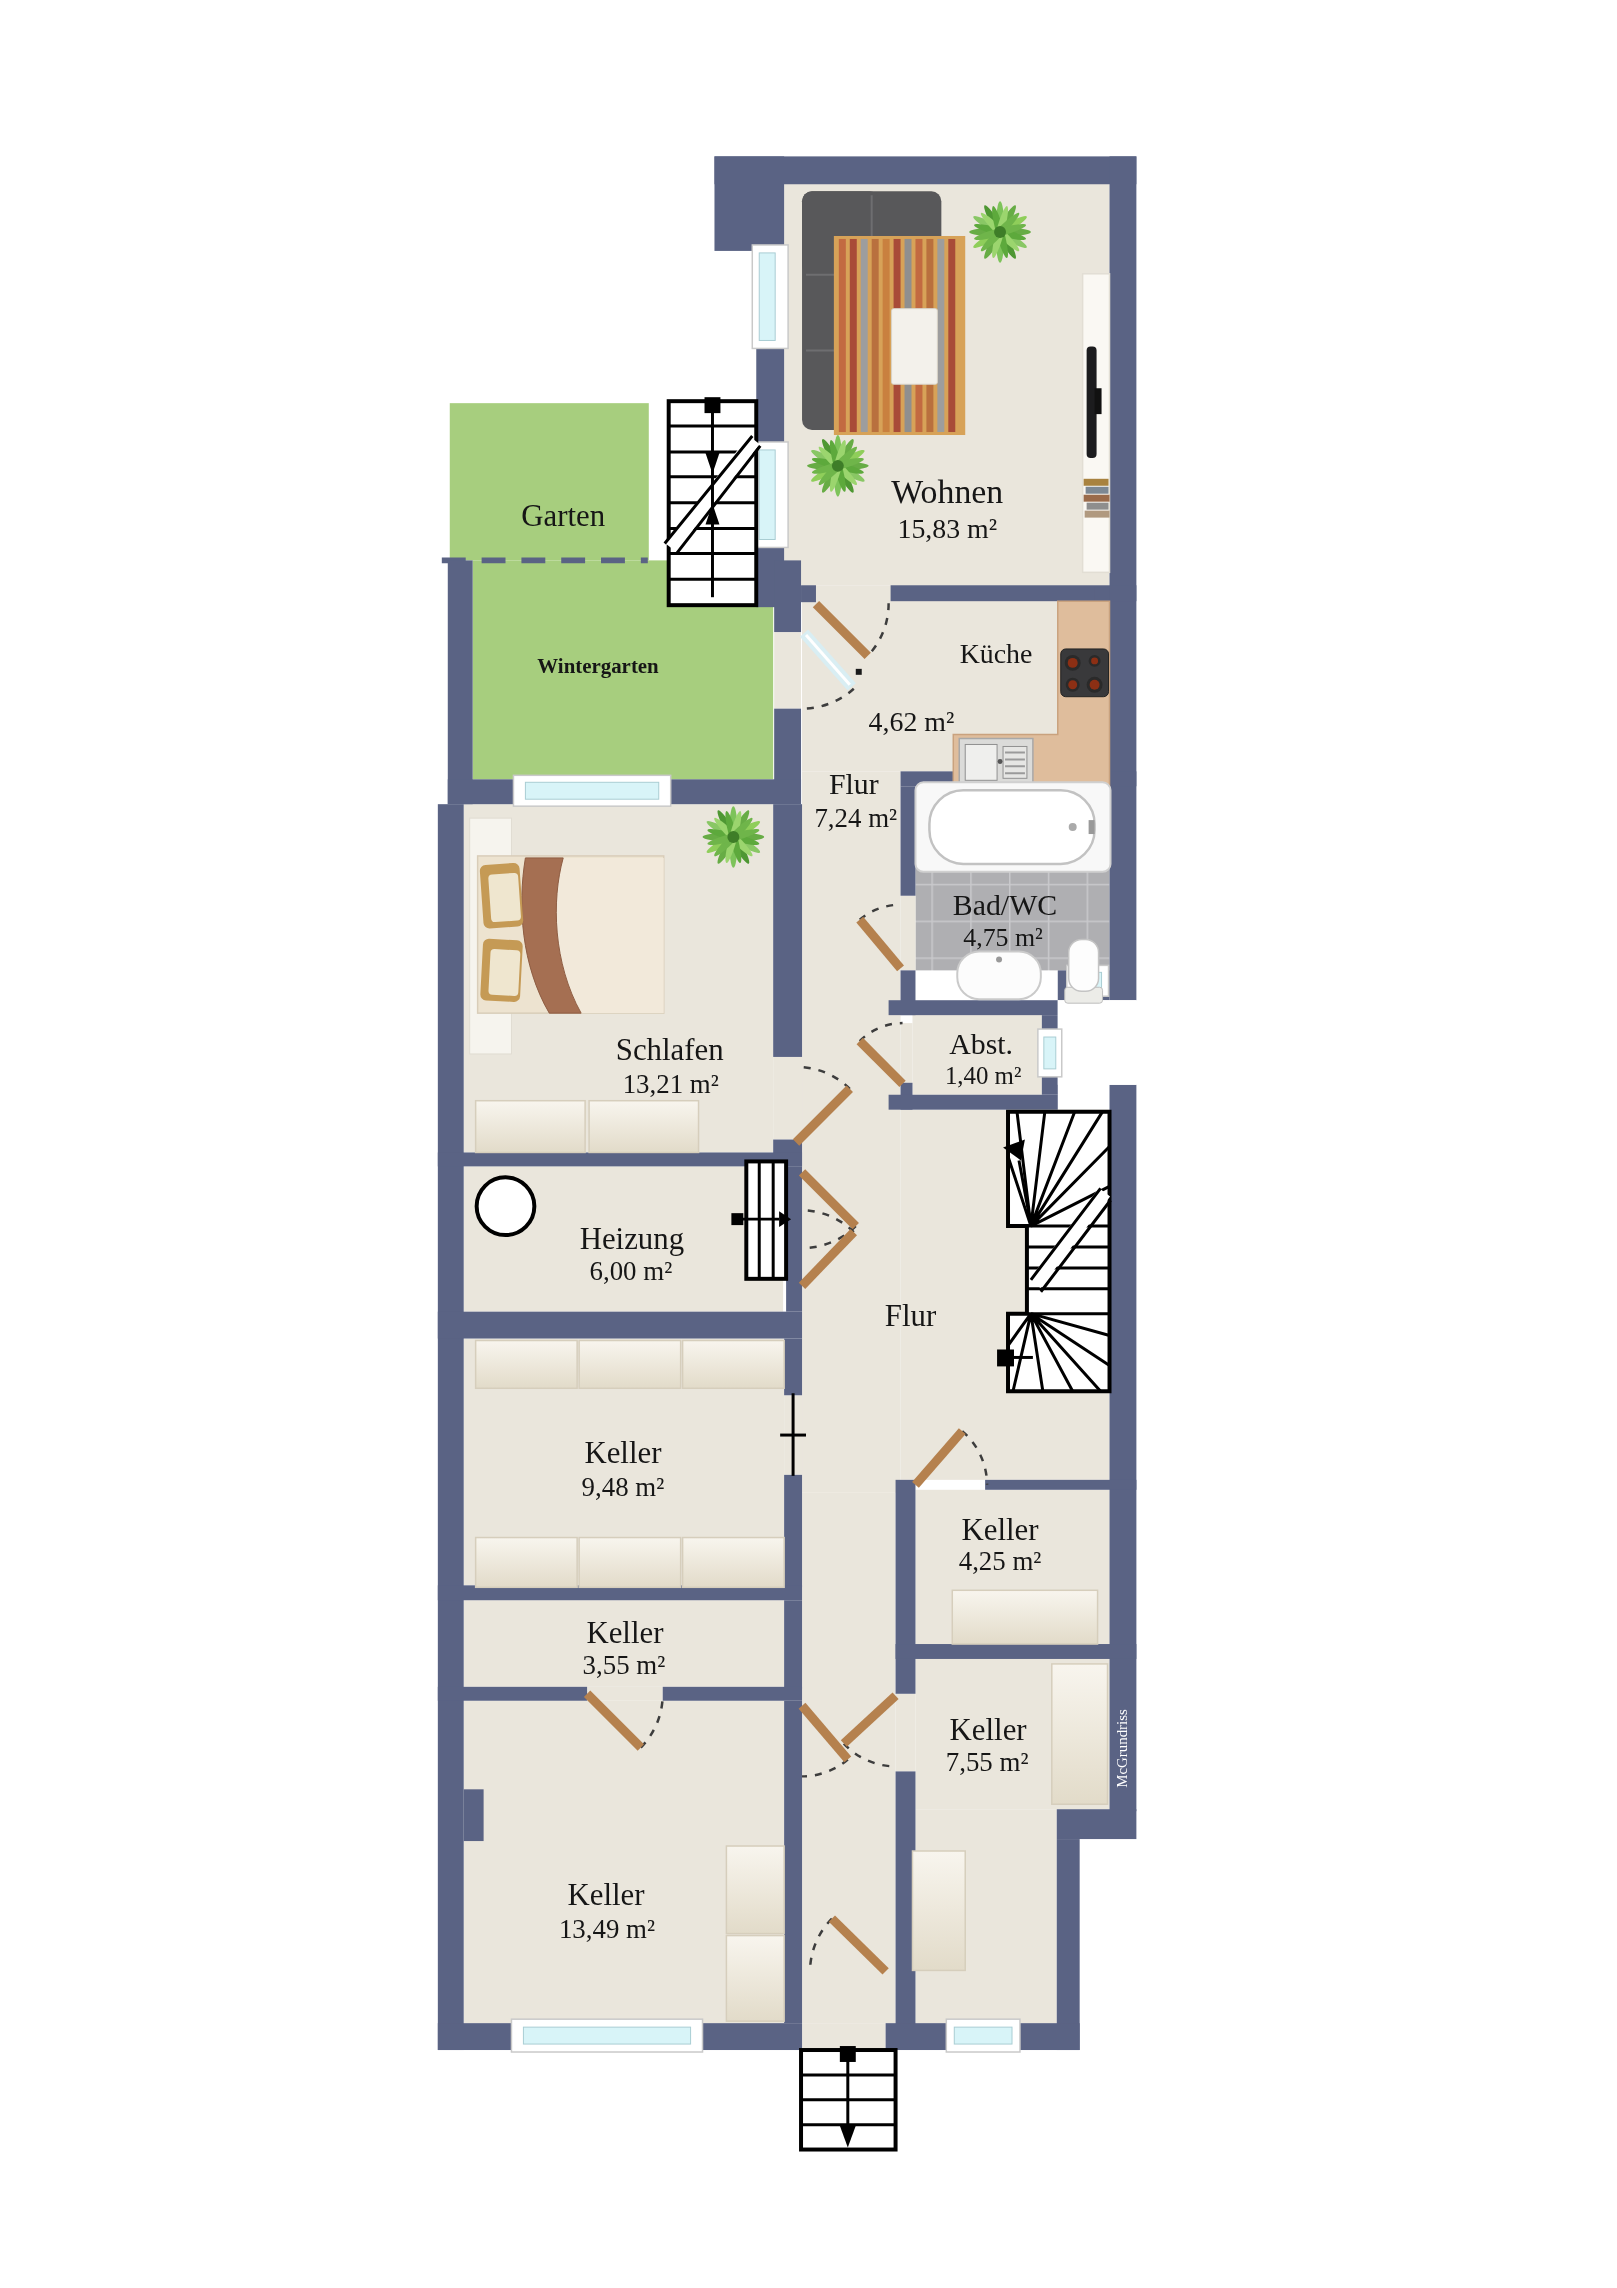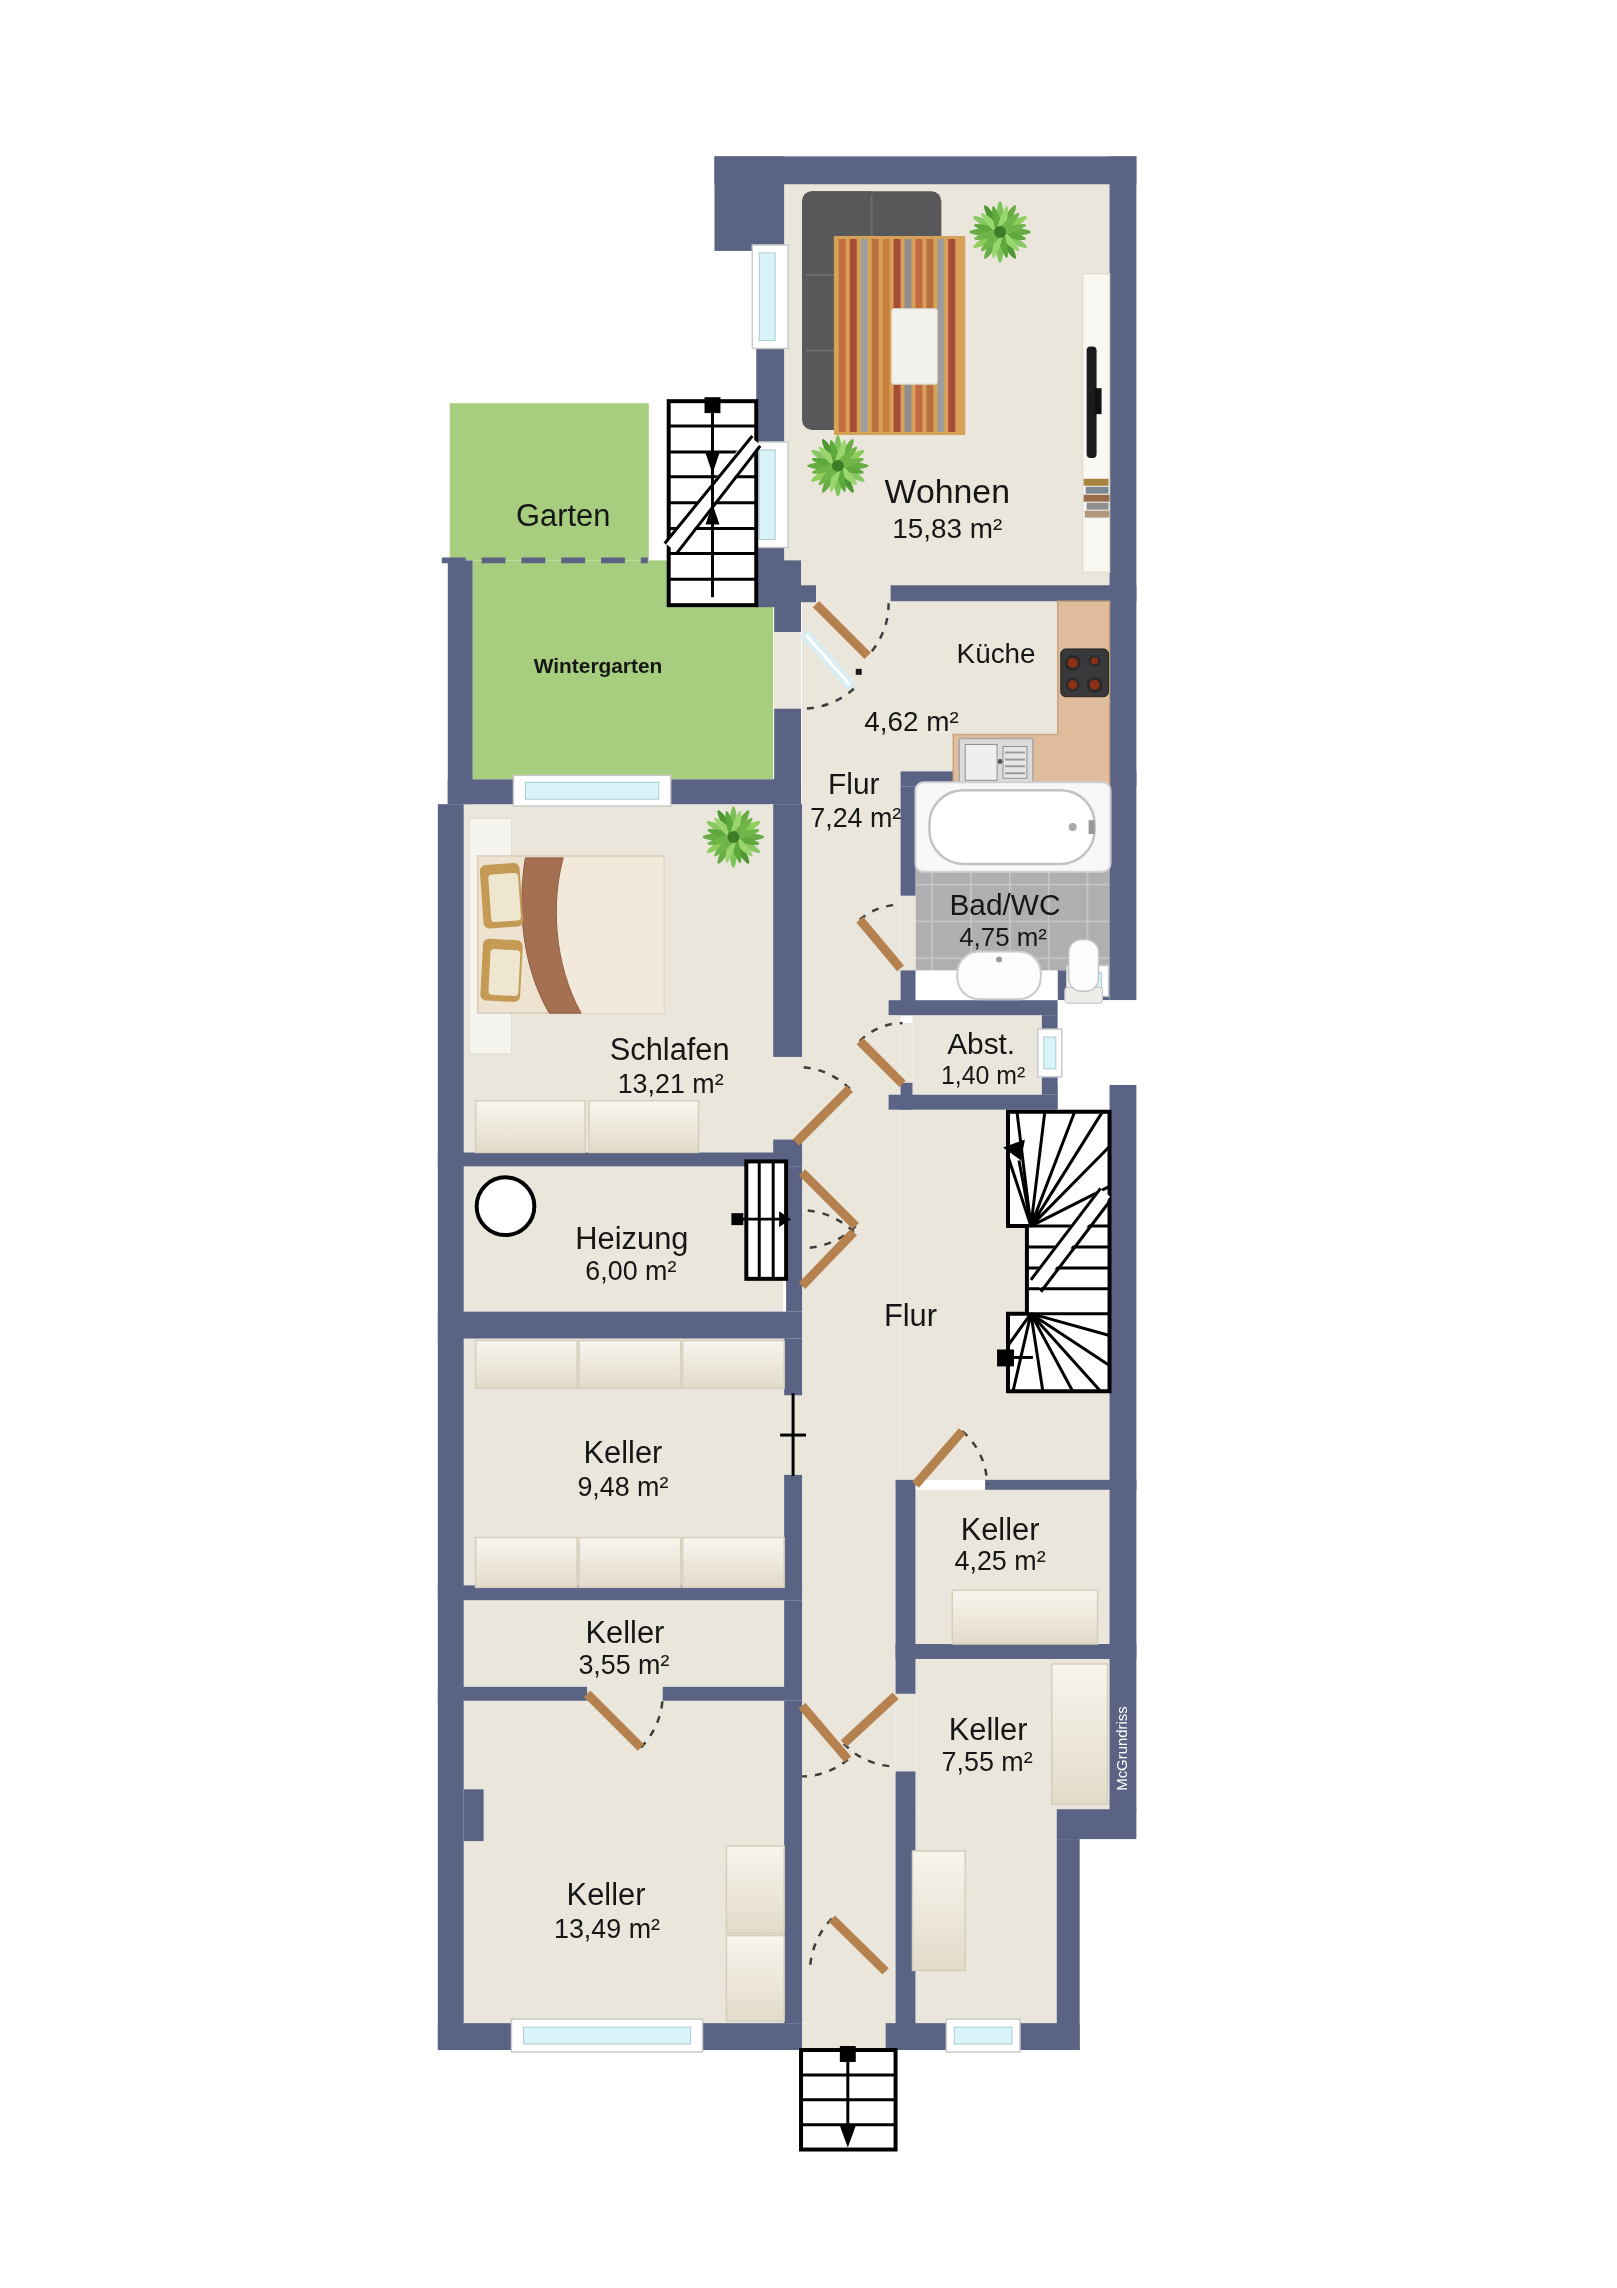--- a/index.html
+++ b/index.html
@@ -1,17 +1,17 @@
 <!DOCTYPE html>
 <html><head>
 <meta charset="utf-8">
 <style>
   html,body{margin:0;padding:0;background:#ffffff;}
   .stage{position:relative;width:1618px;height:2282px;background:#ffffff;
-         font-family:Liberation Sans, sans-serif;}
+         font-family:Liberation Serif, serif;}
   svg{display:block;width:1618px;height:2289px;}
   .wall{fill:#5a6384;}
   .floor{fill:#eae6dc;}
   .green{fill:#a7ce7e;}
   .niche{fill:#ffffff;}
   .win-frame{fill:#ffffff;stroke:#c9c9c9;stroke-width:1.5;}
   .win-glass{fill:#d8f4f8;stroke:#a9cdd3;stroke-width:1;}
   .door-leaf{stroke:#b5814e;stroke-width:9;stroke-linecap:butt;}
   .glass-leaf{stroke:#d9eef3;stroke-width:11;}
   .glass-leaf-core{stroke:#ffffff;stroke-width:3;}

